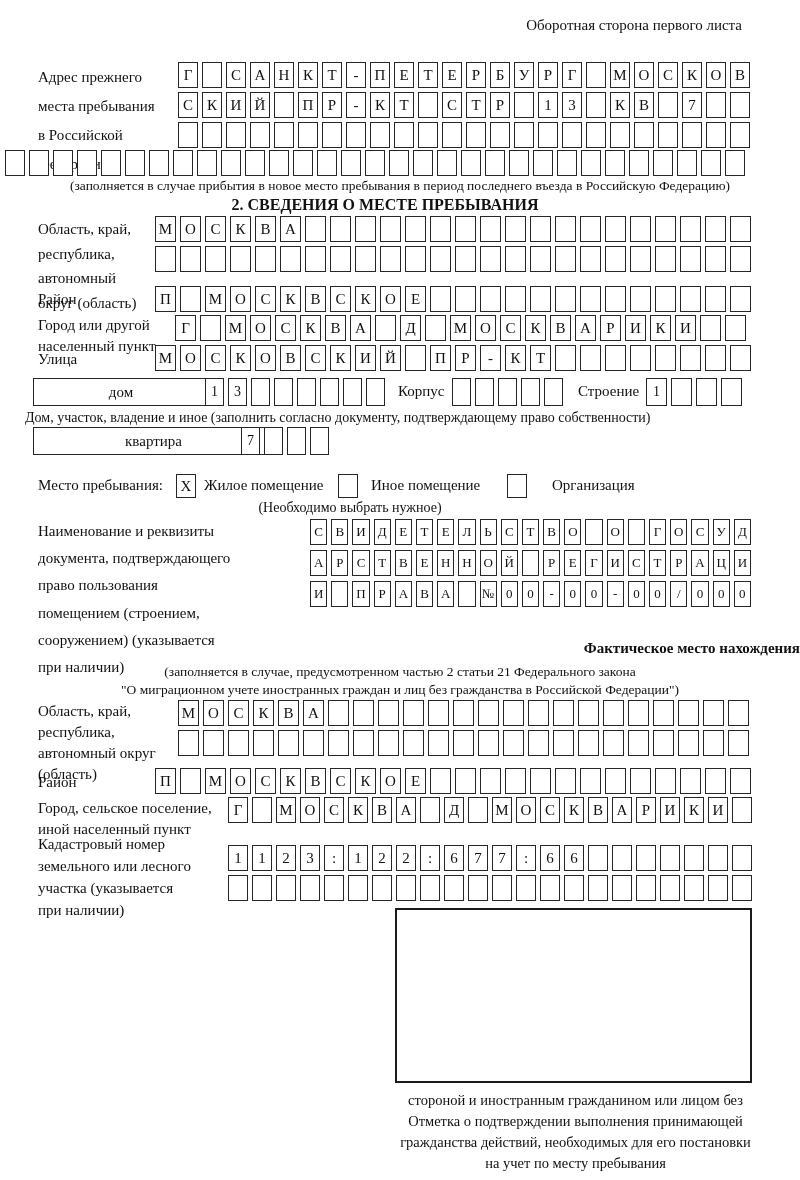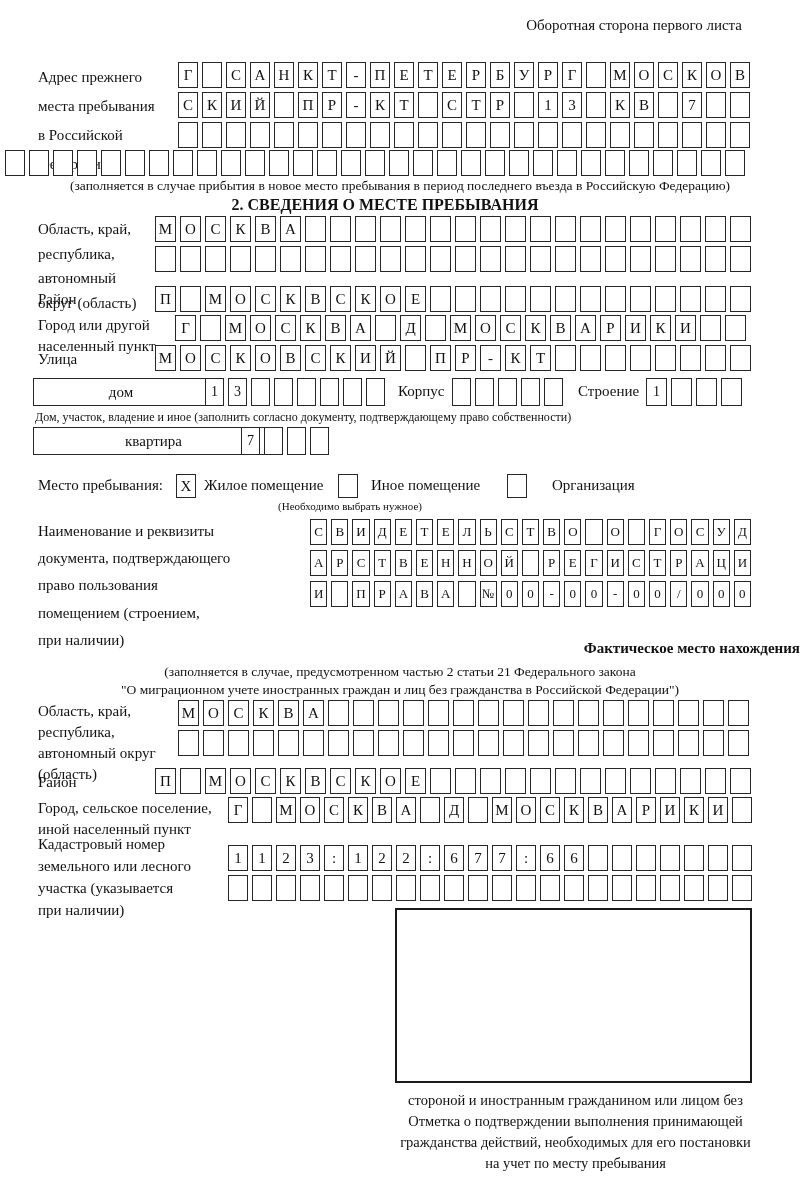--- a/index.html
+++ b/index.html
@@ -19,21 +19,21 @@
   }
   .bigbox {
     position:absolute; border:1.5px solid #262626; box-sizing:border-box;
     display:flex; align-items:center; justify-content:center; font-size:15px; background:#fff;
   }
   .cb {
     position:absolute; width:20px; height:24px; border:1.5px solid #262626;
     box-sizing:border-box; display:flex; align-items:center; justify-content:center;
     font-size:15px;
   }
-  .caption { position:absolute; font-size:11px; white-space:nowrap; }
+  .caption { position:absolute; font-size:14px; white-space:nowrap; }
   .center { text-align:center; }
   .title2 { position:absolute; left:0; width:770px; text-align:center; font-weight:bold; font-size:16px; }
   .title3 { position:absolute; left:0; width:800px; text-align:right; font-weight:bold; font-size:15px; }
   .notew { position:absolute; left:0; width:800px; text-align:center; font-size:13.5px; }
   .markbox { position:absolute; border:2px solid #1a1a1a; box-sizing:border-box; background:#fff; }
   .marknote { position:absolute; left:368px; width:415px; text-align:center; font-size:14.5px; line-height:21px; }
 </style>
 </head>
 <body>
 
@@ -326,21 +326,21 @@
       <span class="cell"></span>
       <span class="cell"></span>
     </div>
   <div class="lbl" style="left:578px; top:383px;">Строение</div>
   <div class="cells" style="left:646px; top:378px; --cw:21px; --gp:4px; --ch:28px; --cf:14px;">
       <span class="cell">1</span>
       <span class="cell"></span>
       <span class="cell"></span>
       <span class="cell"></span>
     </div>
-  <div class="caption" style="left:35px; top:410px; font-size:12px;">Дом, участок, владение и иное (заполнить согласно документу, подтверждающему право собственности)</div>
+  <div class="caption" style="left:25px; top:410px; font-size:14px;">Дом, участок, владение и иное (заполнить согласно документу, подтверждающему право собственности)</div>
 
   <div class="bigbox" style="left:33px; top:427px; width:241px; height:28px;">квартира</div>
   <div class="cells" style="left:241px; top:427px; --cw:19px; --gp:4px; --ch:28px; --cf:14px;">
       <span class="cell">7</span>
       <span class="cell"></span>
       <span class="cell"></span>
       <span class="cell"></span>
     </div>
 
   <div class="lbl" style="left:38px; top:477px;">Место пребывания:</div>
@@ -350,20 +350,21 @@
   <div class="lbl" style="left:371px; top:477px;">Иное помещение</div>
   <div class="cb" style="left:507px; top:474px;"></div>
   <div class="lbl" style="left:552px; top:477px;">Организация</div>
   <div class="caption center" style="left:150px; top:500px; width:400px;">(Необходимо выбрать нужное)</div>
 
   <div class="lblblock" style="left:38px; top:518px; line-height:27.2px;">
     <div>Наименование и реквизиты</div>
     <div>документа, подтверждающего</div>
     <div>право пользования</div>
     <div>помещением (строением,</div>
+    <div>сооружением) (указывается</div>
     <div>при наличии)</div>
   </div>
   <div class="cells" style="left:310px; top:519px; --cw:17.2px; --gp:4px; --cf:13px;">
       <span class="cell">С</span>
       <span class="cell">В</span>
       <span class="cell">И</span>
       <span class="cell">Д</span>
       <span class="cell">Е</span>
       <span class="cell">Т</span>
       <span class="cell">Е</span>

